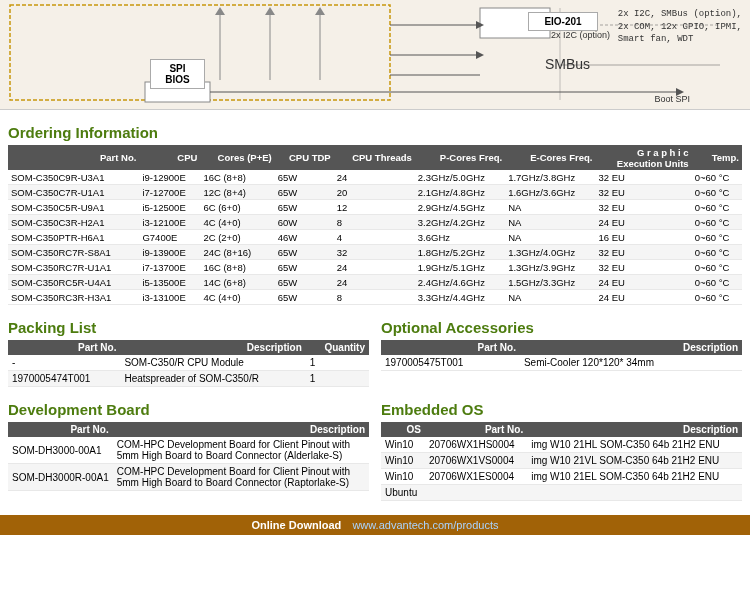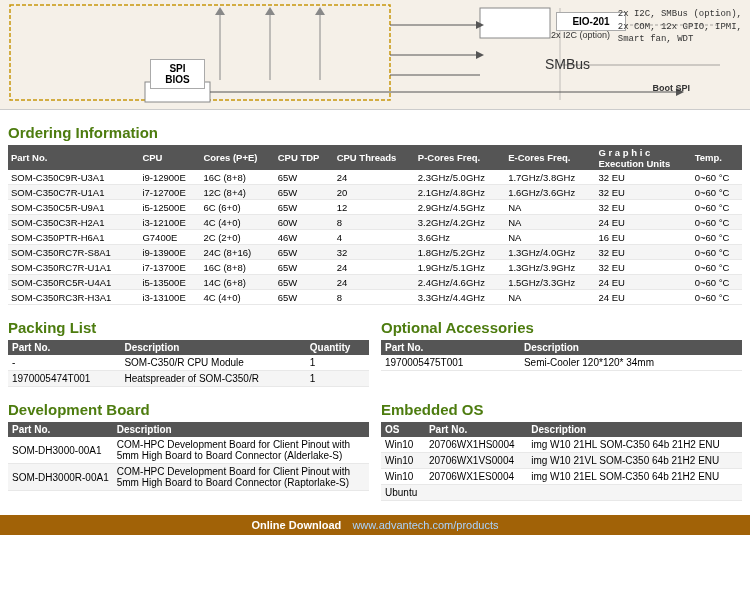--- a/index.html
+++ b/index.html
@@ -25,21 +25,21 @@
       position: absolute;
       background: #fff;
       border: 1px solid #aaa;
       padding: 3px 6px;
       font-size: 10px;
       font-weight: bold;
     }
 
     .eio-box {
       top: 12px;
-      right: 124px;
+      right: 152px;
       width: 70px;
       text-align: center;
     }
 
     .spi-box {
       bottom: 20px;
       left: 150px;
       width: 55px;
       text-align: center;
     }
@@ -78,21 +78,21 @@
       width: 100%;
       border-collapse: collapse;
       font-size: 10px;
     }
 
     table th {
       background: #555;
       color: #fff;
       padding: 2px 4px;
       font-weight: bold;
-      text-align: left;
+      text-align: right;
       white-space: nowrap;
     }
 
     table td {
       padding: 2px 4px;
       border-bottom: 1px solid #e8e8e8;
       white-space: nowrap;
     }
 
     table tr:nth-child(even) td {
@@ -195,21 +195,21 @@
   </svg>
 
   <div class="diagram-box eio-box">EIO-201</div>
   <div class="diagram-box spi-box">SPI BIOS</div>
 
   <div class="diagram-text right-text" style="top:8px; right:8px; font-size:9px; line-height:1.4;font-family:Liberation Mono, monospace;">
     2x I2C, SMBus (option),<br>2x COM, 12x GPIO, IPMI,<br>Smart fan, WDT
   </div>
   <div class="diagram-text" style="top:30px; right:140px; font-size:9px;">2x I2C (option)</div>
   <div class="diagram-text" style="top:56px; right:160px; font-size:14px;margin-left:37px;">SMBus</div>
-  <div class="diagram-text" style="bottom:16px; right:60px; font-size:9px;font-weight:bold;">Boot SPI</div>
+  <div class="diagram-text" style="bottom:5px; right:60px; font-size:9px;">Boot SPI</div>
 </div>
 
 <div class="main-content">
 
   <div class="section-title">Ordering Information</div>
   <div class="ordering-wrapper">
     <table class="ordering-table">
       <thead>
         <tr>
           <th>Part No.</th>

